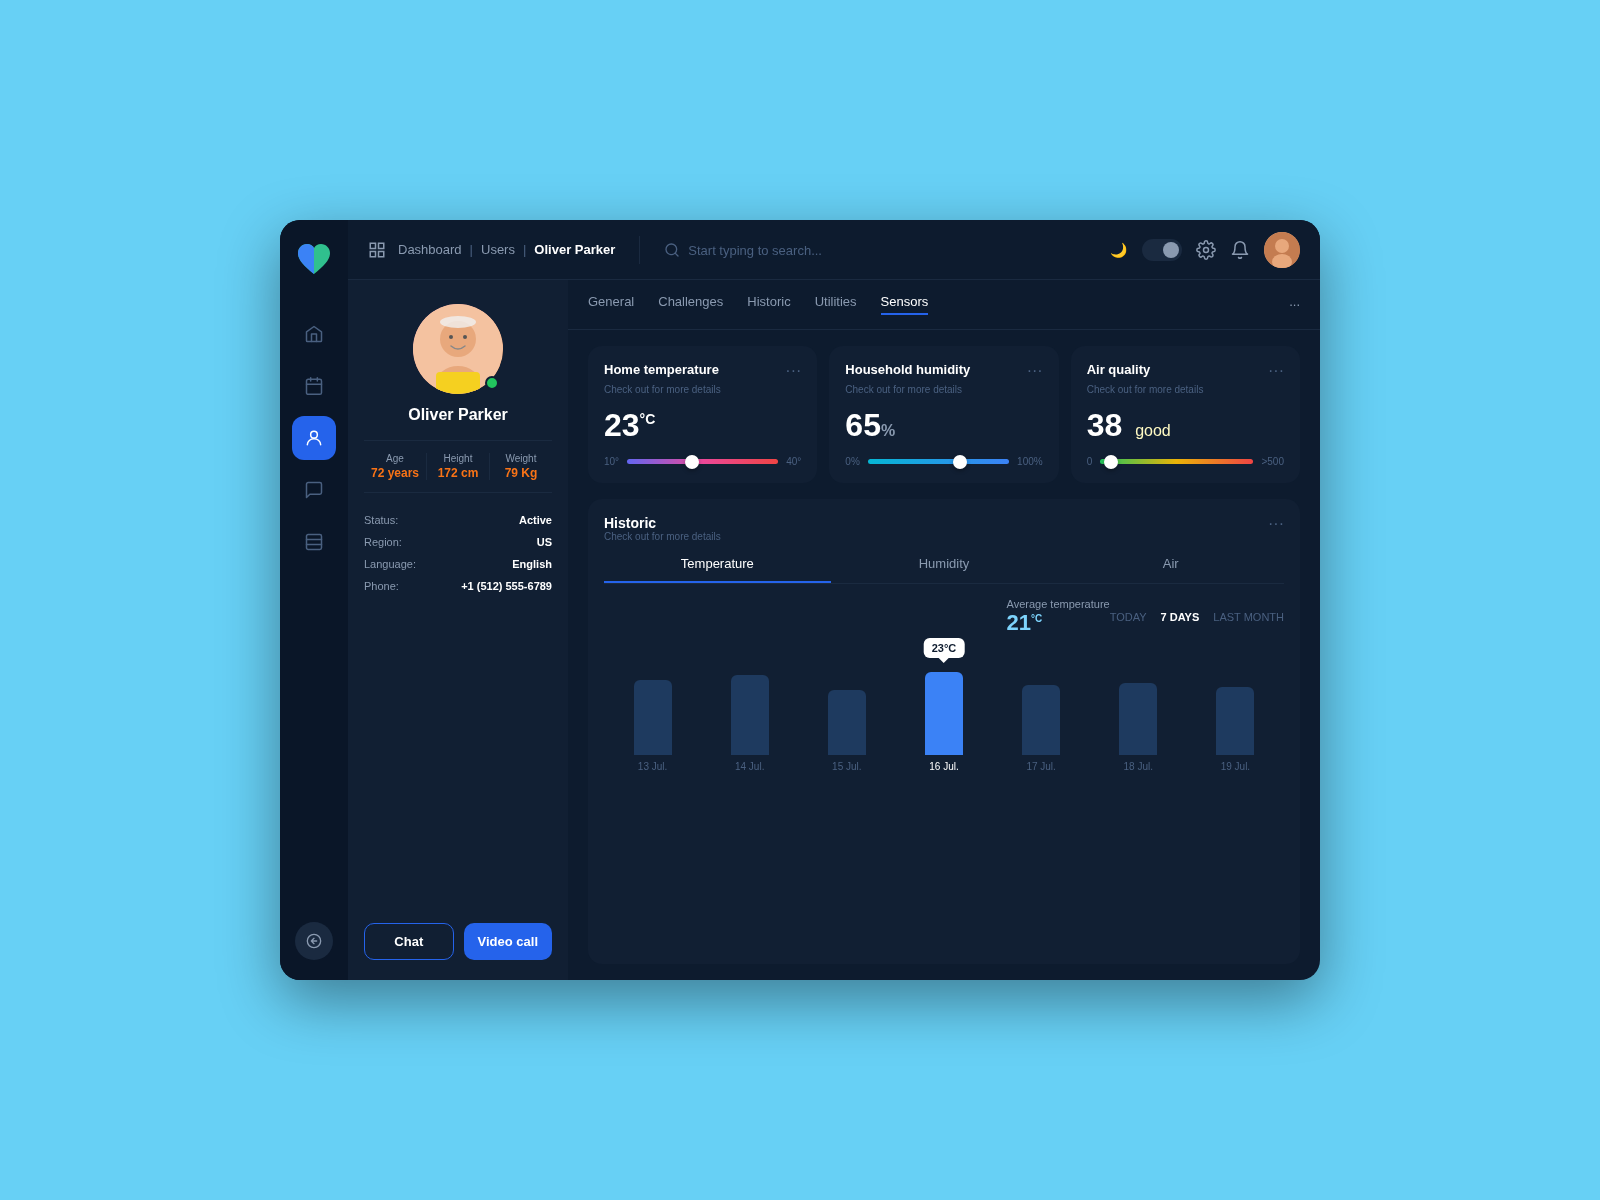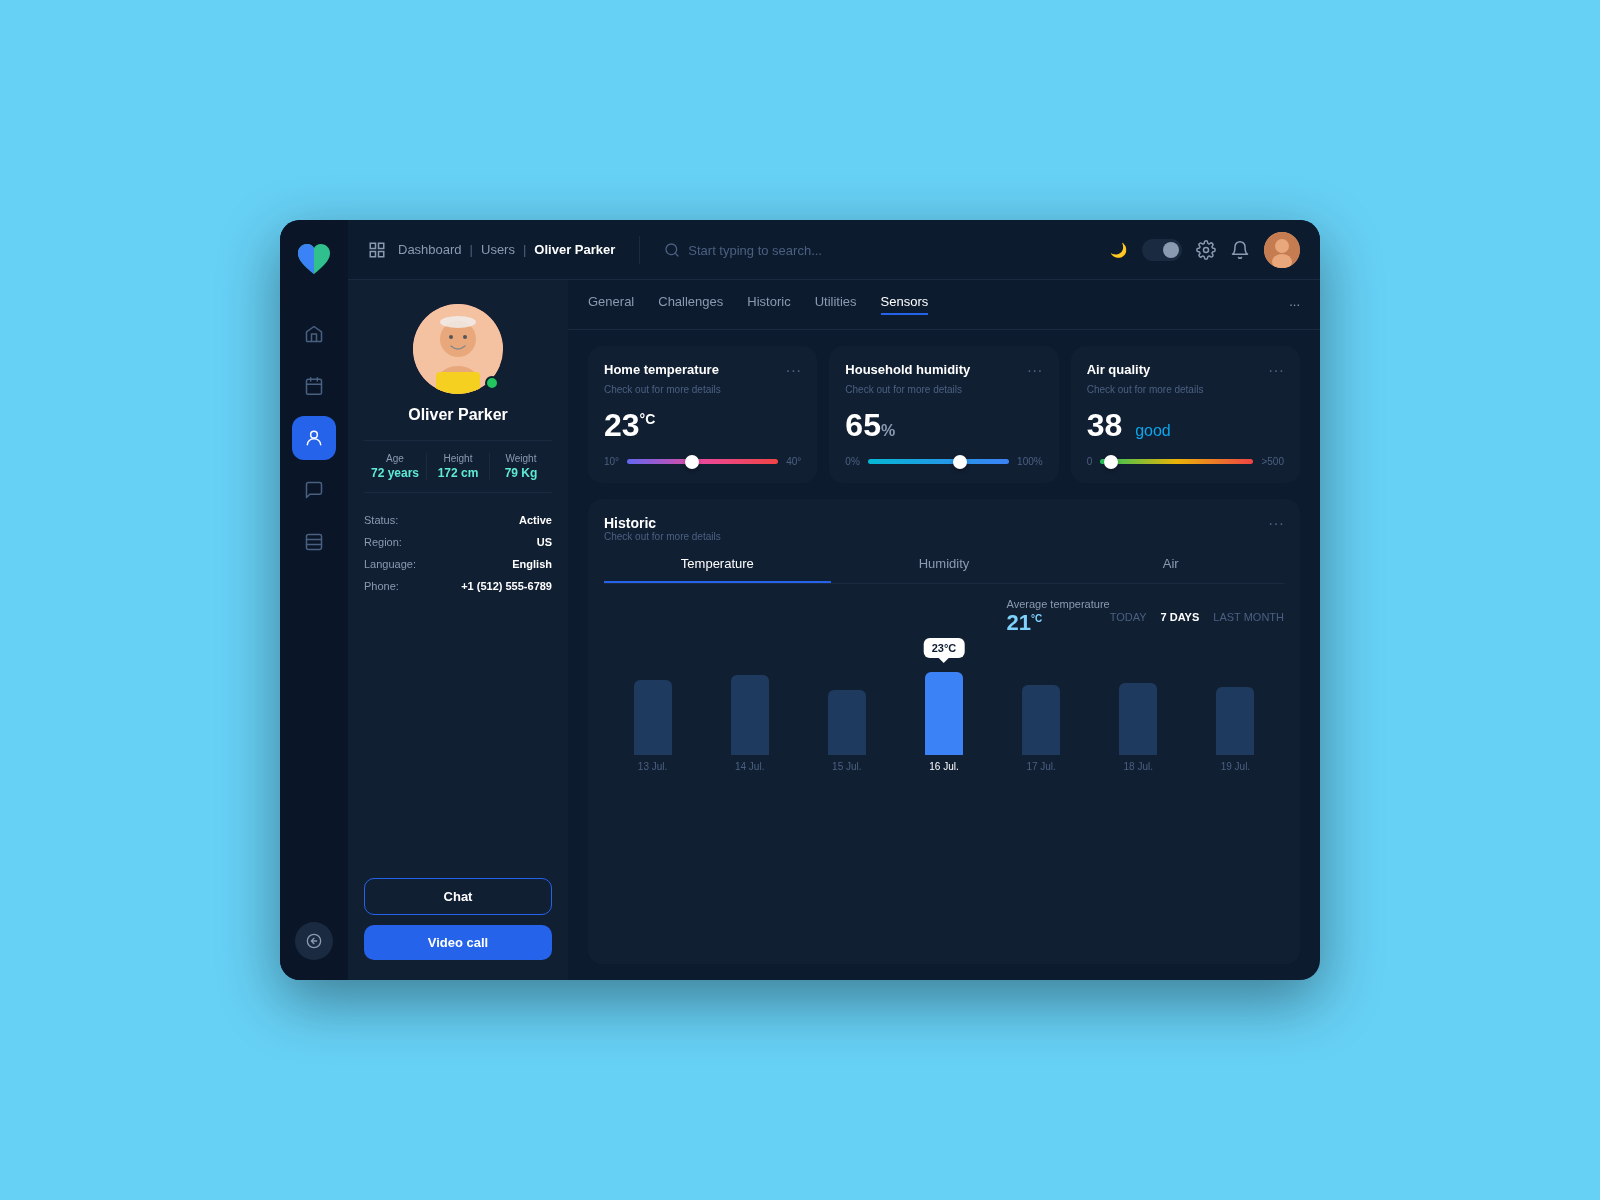--- a/index.html
+++ b/index.html
@@ -194,37 +194,37 @@
       margin-bottom: 16px;
     }
     .stat-item {
       flex: 1;
       text-align: center;
     }
     .stat-item:not(:last-child) {
       border-right: 1px solid #1a2a40;
     }
     .stat-label { color: #8a9ab0; font-size: 10px; margin-bottom: 2px; }
-    .stat-value { color: #5eead4; font-size: 12px; font-weight: 700; }
+    .stat-value { color: #f97316; font-size: 12px; font-weight: 700; }
     .profile-details {
       width: 100%;
       margin-bottom: 20px;
     }
     .detail-row {
       display: flex;
       justify-content: space-between;
       padding: 5px 0;
       font-size: 11px;
     }
     .detail-label { color: #8a9ab0; }
     .detail-value { color: white; font-weight: 600; }
     .profile-actions {
       width: 100%;
       display: flex;
-      flex-direction: column;
+      flex-direction: row;
       gap: 10px;
       margin-top: auto;
     }
     .btn-chat {
       width: 100%;
       padding: 10px;
       background: transparent;
       border: 1.5px solid #2563eb;
       border-radius: 10px;
       color: white;
@@ -304,21 +304,21 @@
     .card-dots { color: #4a6080; cursor: pointer; font-size: 16px; }
     .card-subtitle { color: #4a6080; font-size: 10px; margin-bottom: 12px; }
     .card-value {
       font-size: 32px;
       font-weight: 700;
       color: white;
       margin-bottom: 12px;
     }
     .card-value sup { font-size: 14px; vertical-align: super; }
     .card-value span.unit { font-size: 16px; color: #8a9ab0; }
-    .card-value .good-label { font-size: 16px; color: #0ea5e9; font-weight: 400; margin-left: 4px; }
+    .card-value .good-label { font-size: 16px; color: #fef9c3; font-weight: 400; margin-left: 4px; }
     .slider-row {
       display: flex;
       align-items: center;
       gap: 0;
     }
     .slider-label { color: #4a6080; font-size: 10px; }
     .slider-track {
       flex: 1;
       height: 5px;
       border-radius: 3px;

